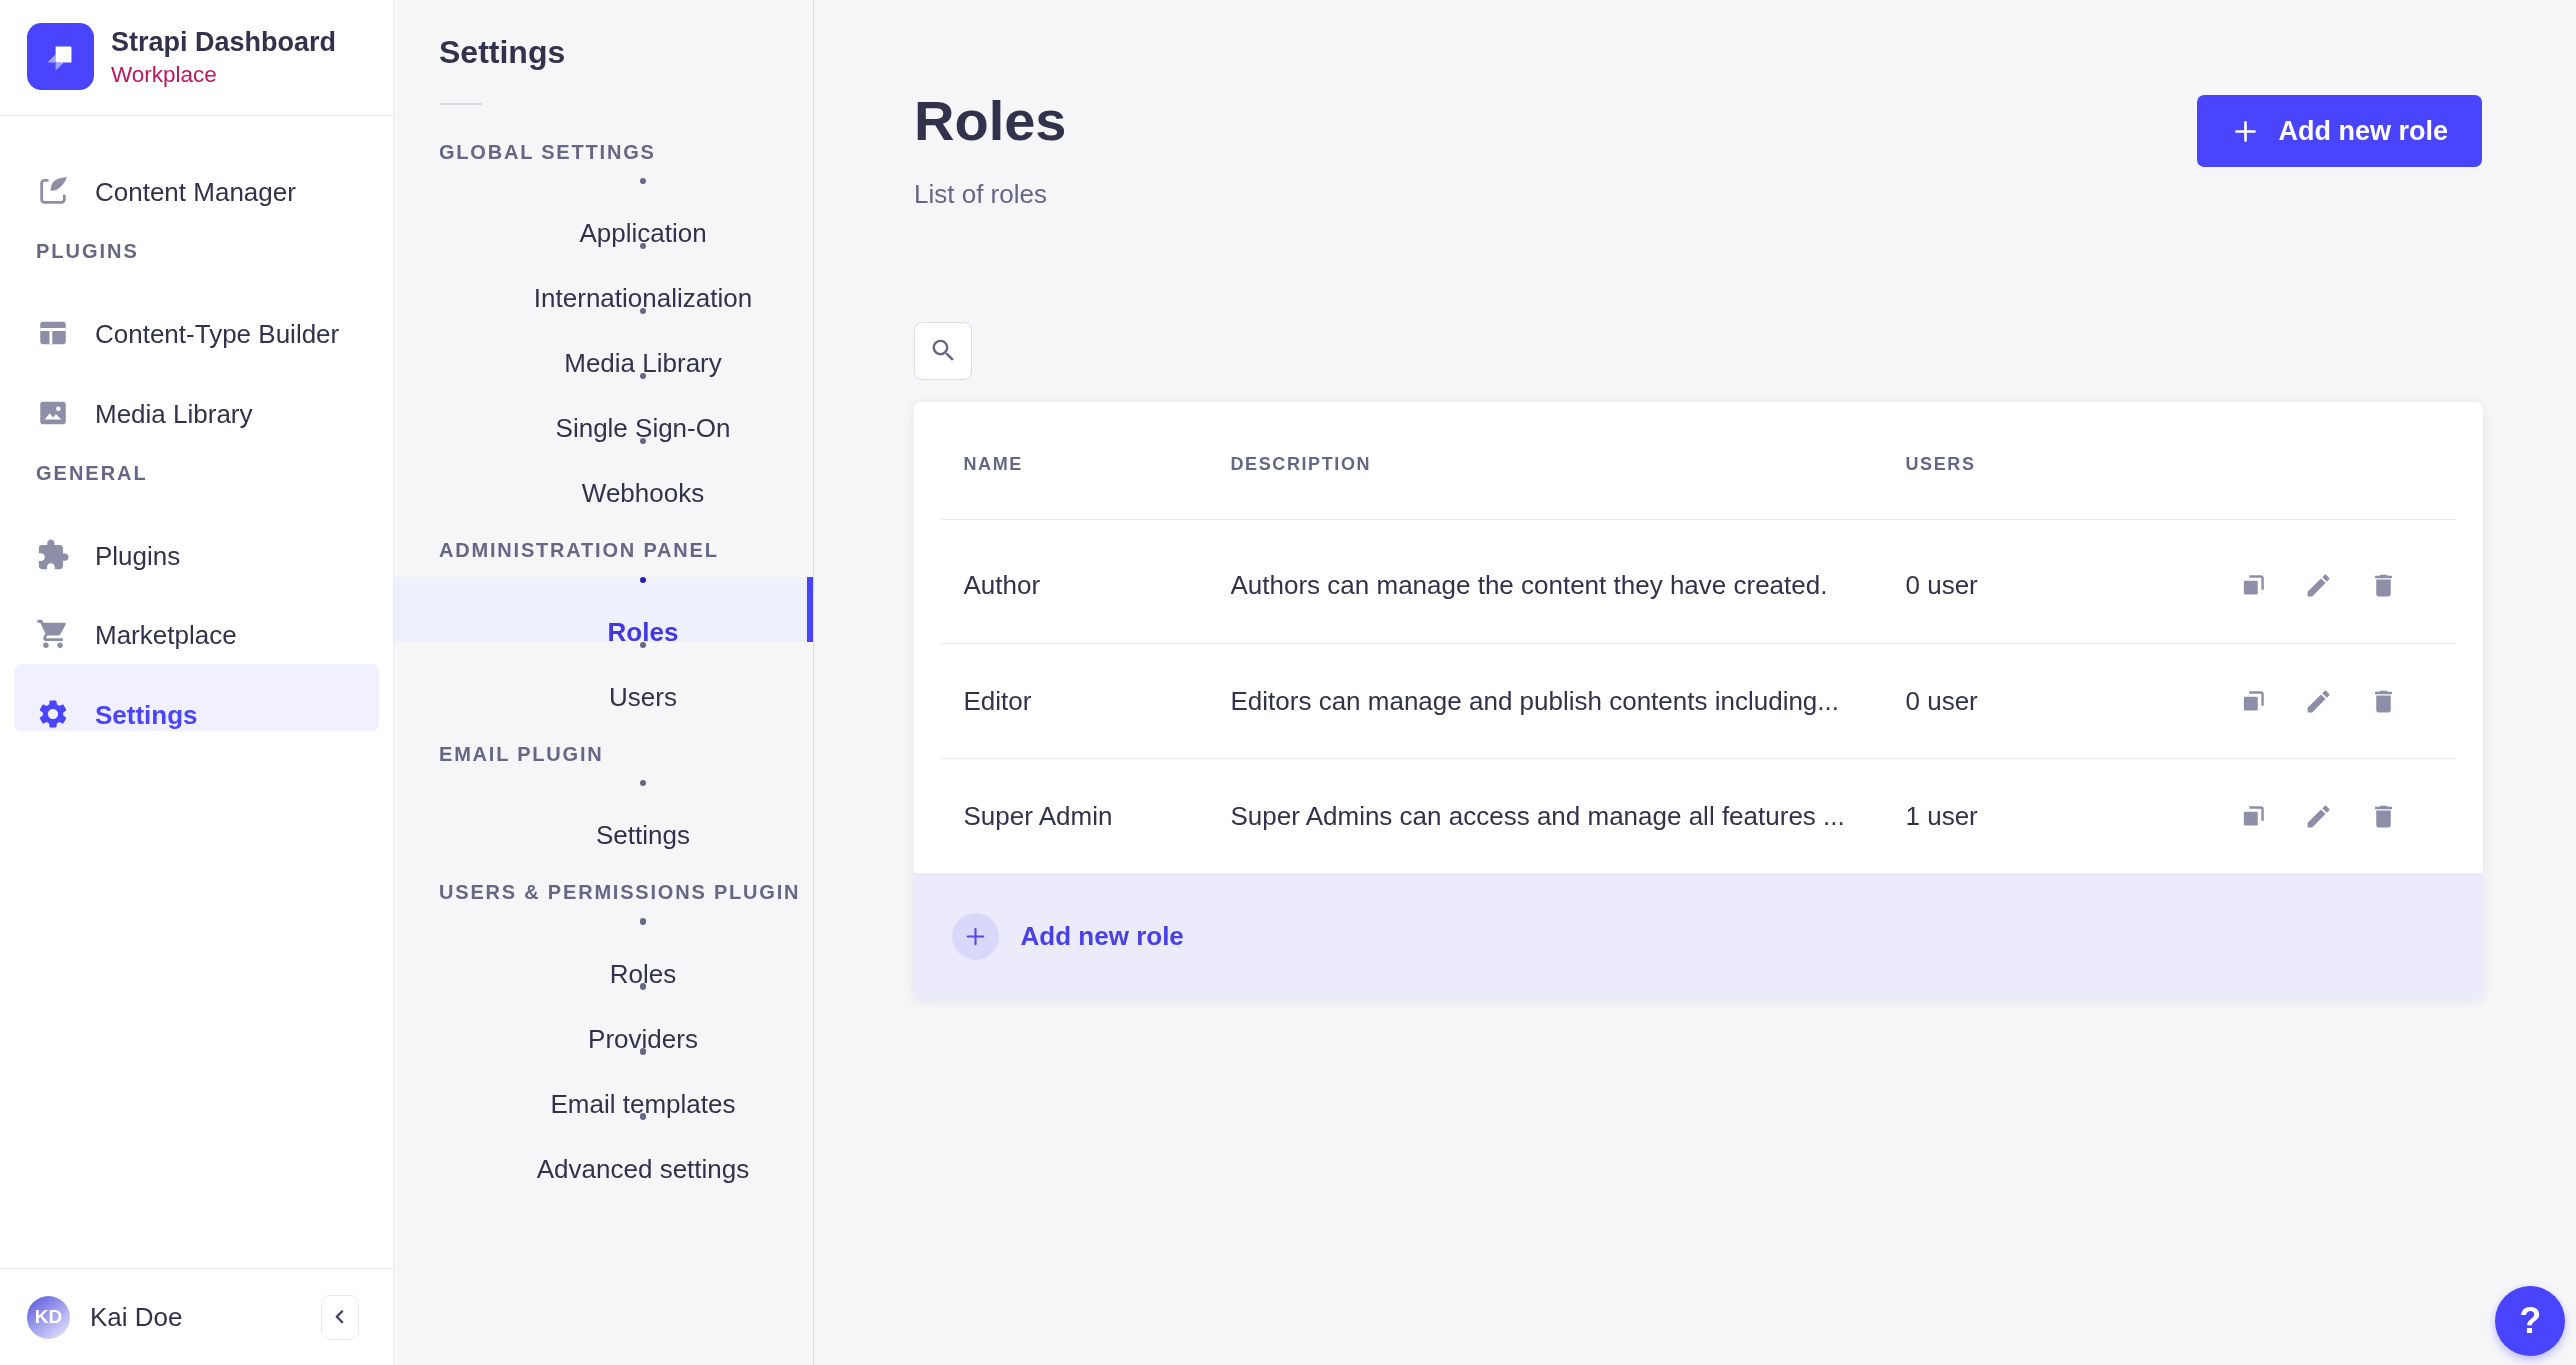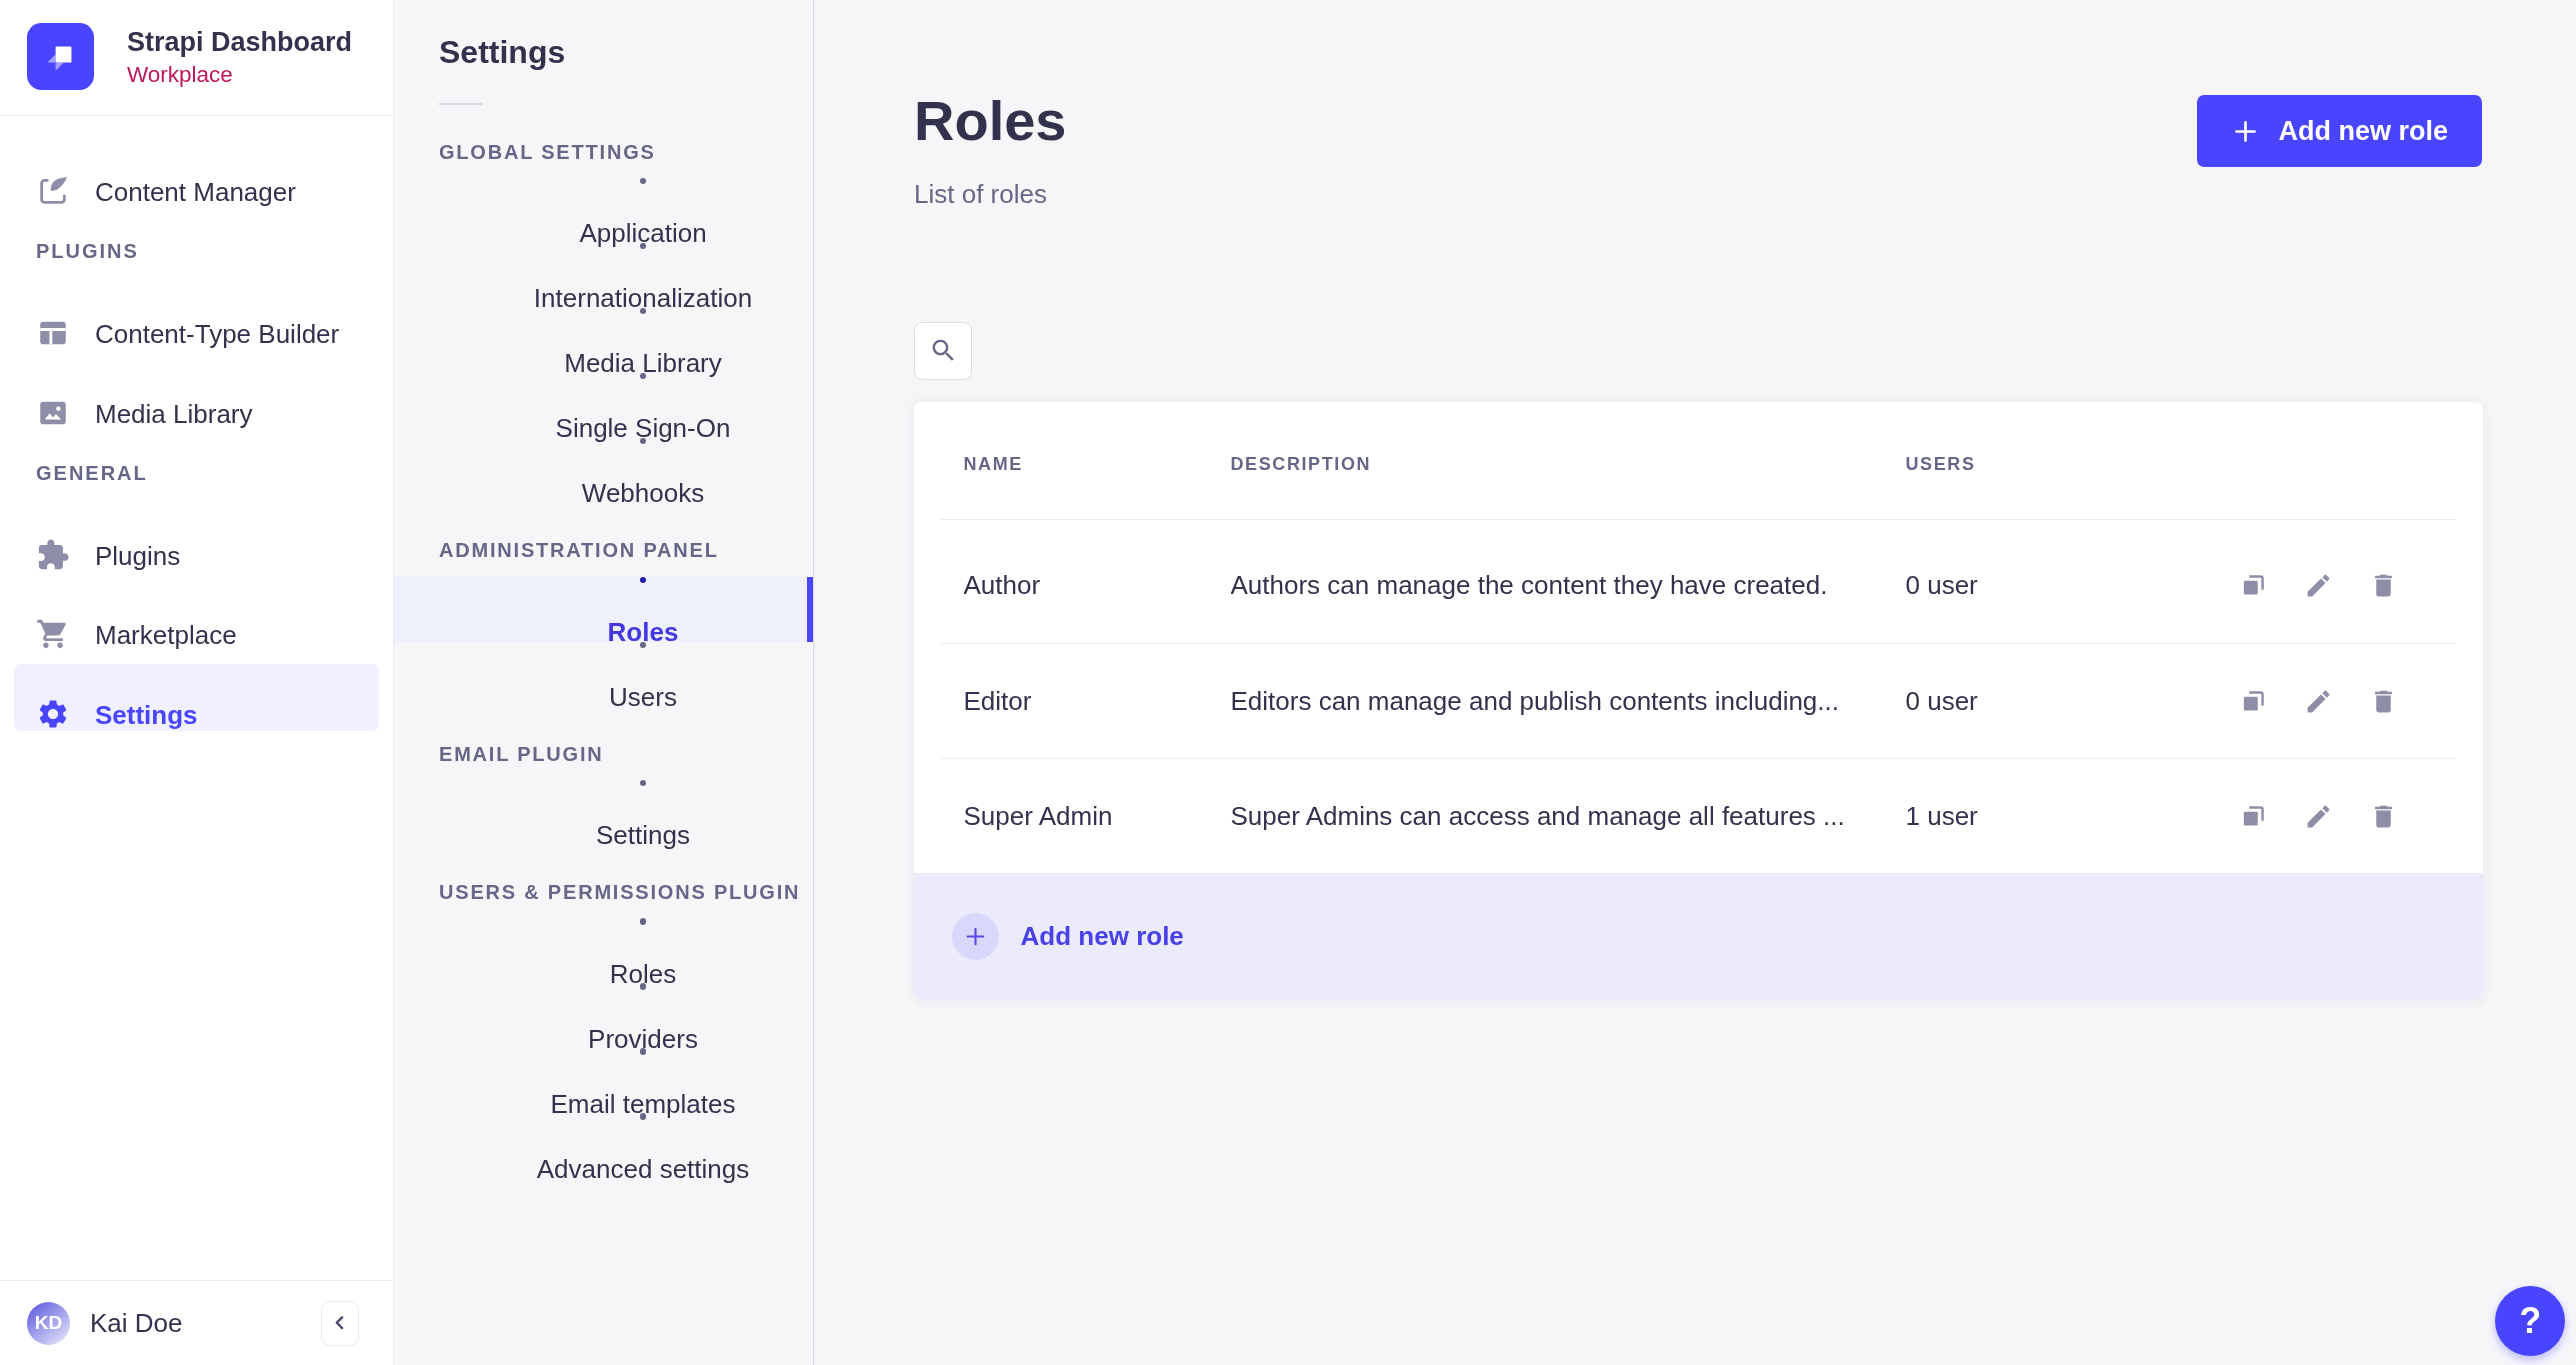--- a/index.html
+++ b/index.html
@@ -11,21 +11,21 @@
     display: flex;
   }
 
   
   .main-sidebar {
     width: 394px; min-width: 394px; height: 100%;
     background: #ffffff;
     border-right: 0.9px solid #eaeaef;
     position: relative;
   }
-  .brand { display: flex; align-items: center; gap: 33px; padding: 23.4px 25px 25px 27px; }
+  .brand { display: flex; align-items: center; gap: 17px; padding: 23.4px 25px 25px 27px; }
   .logo-box {
     width: 67px; height: 67px; border-radius: 14.4px;
     background: #4945ff; display: flex; align-items: center; justify-content: center;
     flex: none;
   }
   .brand-title { font-size: 27px; font-weight: bold; color: #32324d; line-height: 1.25; }
   .brand-sub   { font-size: 22.5px; color: #be185d; margin-top: 1.8px; }
   .sidebar-div { height: 0.9px; background: #eaeaef; }
 
   .nav { padding: 25px 14.4px 0; }
@@ -37,21 +37,21 @@
   }
   .nav-item .nv-icon { width: 34px; height: 34px; color: #8e8ea9; flex: none; display:flex; }
   .nav-item.active { background: #f0f0ff; color: #4945ff; font-weight: 600; }
   .nav-item.active .nv-icon { color: #4945ff; }
   .nav-section-label {
     font-size: 20px; font-weight: bold; color: #666687;
     letter-spacing: 2px; padding: 0 21.6px; margin: 32px 0 20px;
   }
 
   .user-row {
-    position: absolute; left: 0; right: 0; bottom: 0; height: 85px;
+    position: absolute; left: 0; right: 0; bottom: 0; height: 97px;
     border-top: 0.9px solid #eaeaef;
     display: flex; align-items: center; padding: 0 34px 0 27px;
   }
   .avatar {
     width: 43px; height: 43px; border-radius: 50%;
     background: linear-gradient(140deg, #5c5bde 5%, #e6e5fb 95%);
     color: #ffffff; font-weight: bold; font-size: 19px;
     display: flex; align-items: center; justify-content: center; flex: none;
   }
   .user-name { font-size: 26px; color: #32324d; margin-left: 20px; flex: 1; }

